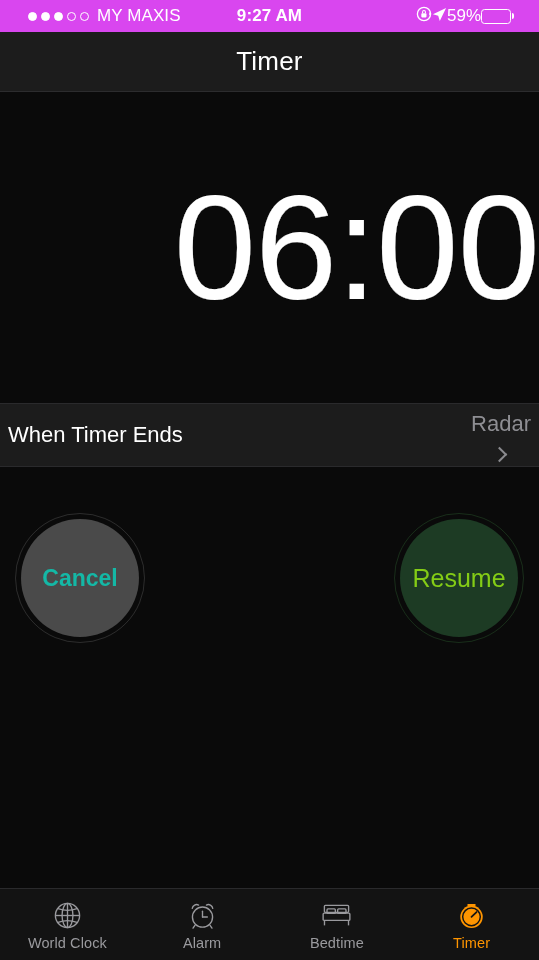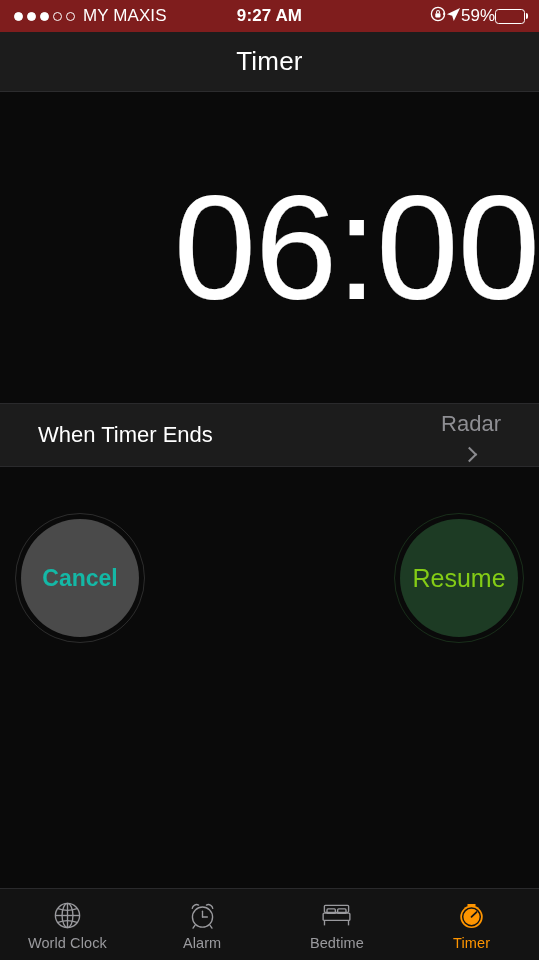--- a/index.html
+++ b/index.html
@@ -21,24 +21,24 @@
     width: 539px;
     height: 960px;
     background: #0a0a0a;
     display: flex;
     flex-direction: column;
   }
 
   
   .status-bar {
     height: 32px;
-    background: #7f1d1d;
-    display: flex;
-    align-items: center;
-    padding: 0 14px;
+    background: #d946ef;
+    display: flex;
+    align-items: center;
+    padding: 0 28px;
     position: relative;
     flex: none;
     justify-content: center;
   }
 
   .status-left {
     display: flex;
     align-items: center;
     gap: 8px;
   }
@@ -154,21 +154,21 @@
 
   
   .settings-row {
     flex: none;
     height: 64px;
     background: #1c1c1c;
     border-top: 1px solid #2a2a2c;
     border-bottom: 1px solid #2a2a2c;
     display: flex;
     align-items: center;
-    padding: 0 38px;
+    padding: 0 8px;
   }
 
   .row-label {
     color: #ffffff;
     font-size: 22px;
     font-weight: 400;
   }
 
   .row-right {
     margin-left: auto;

